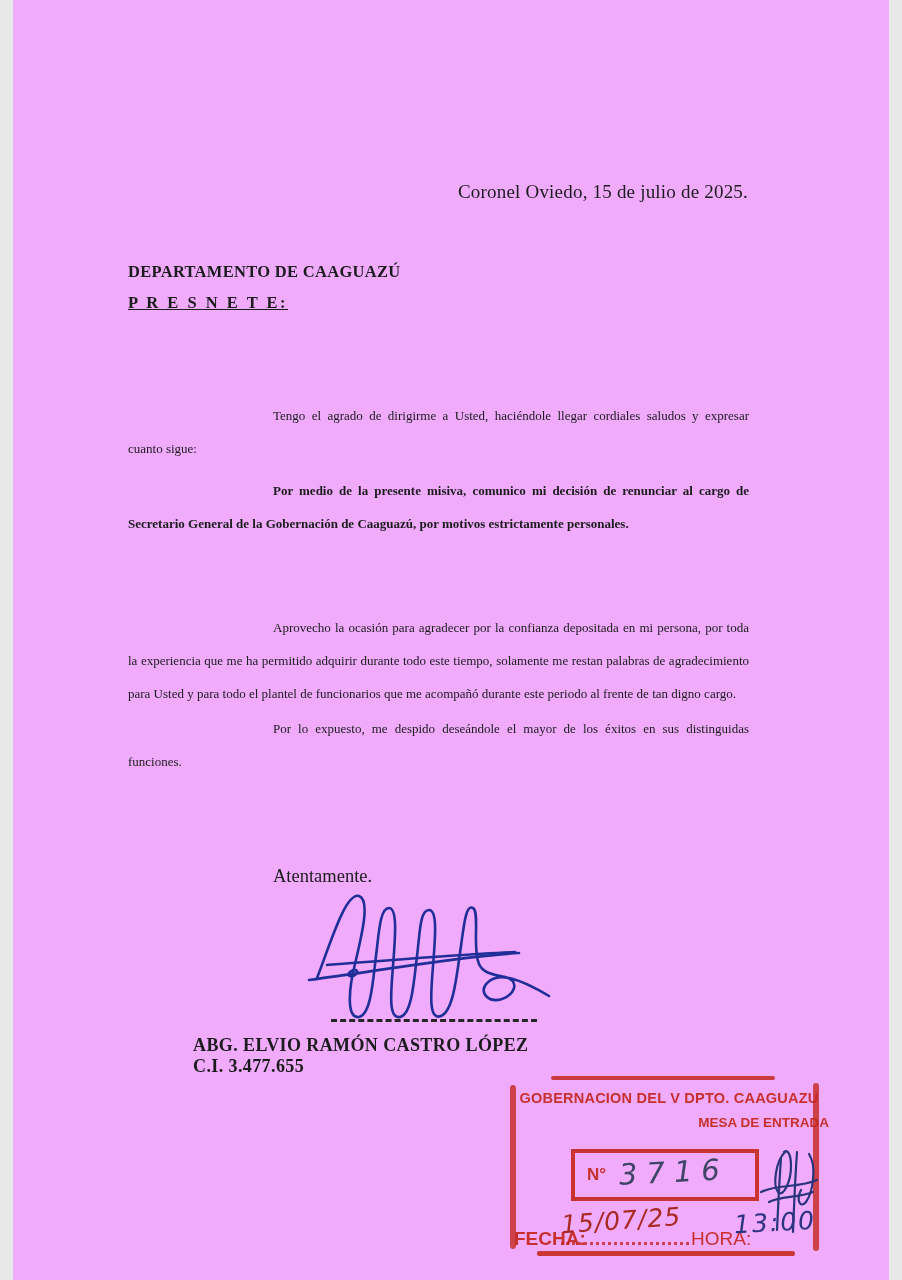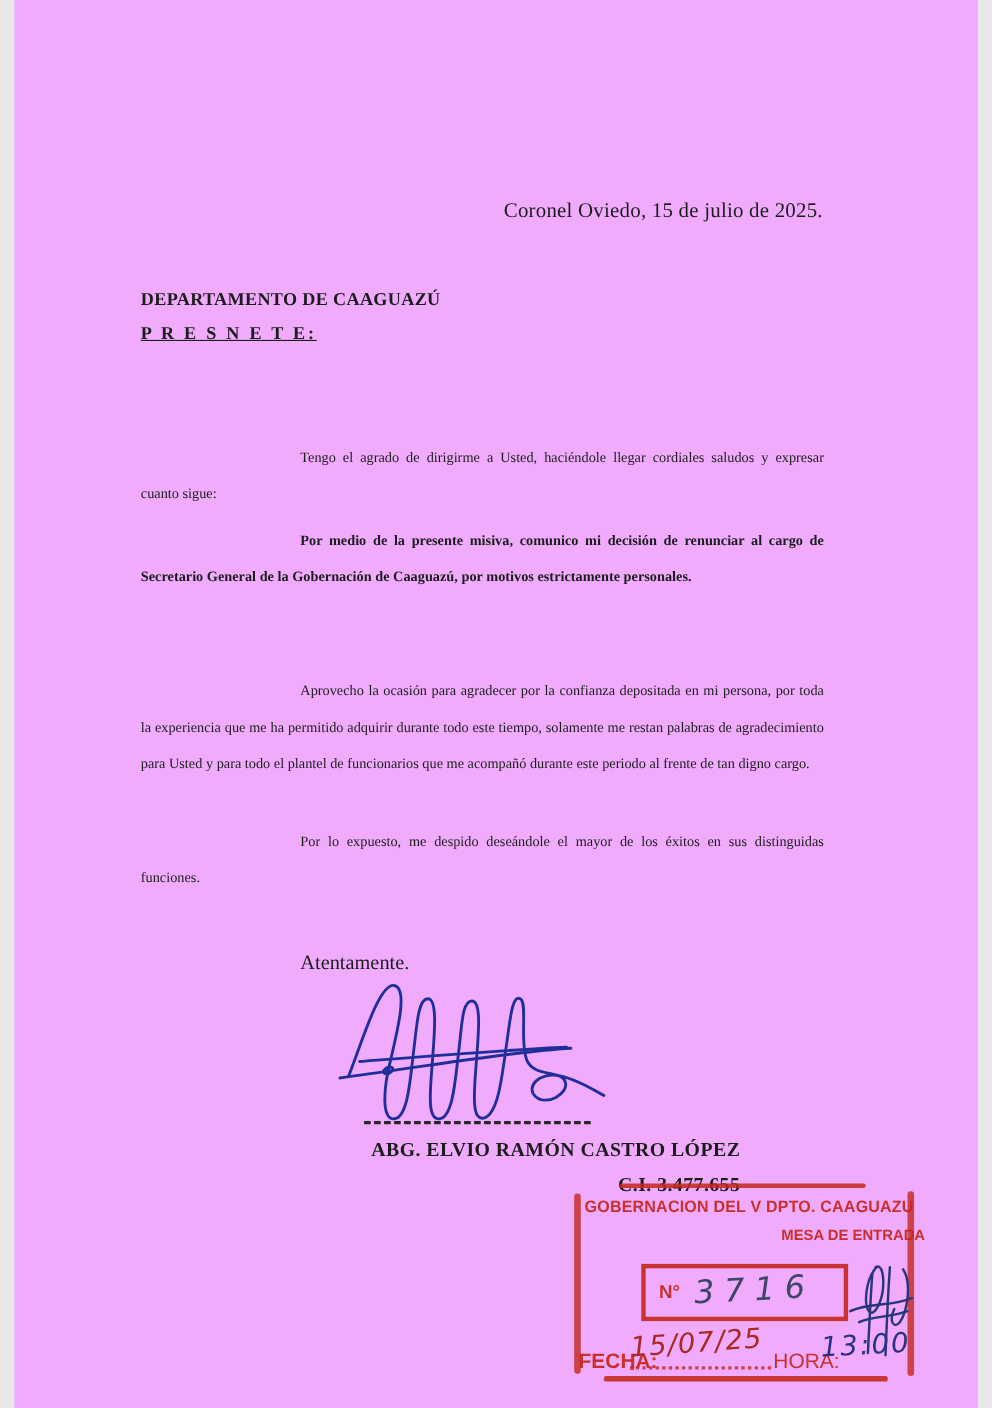--- a/index.html
+++ b/index.html
@@ -21,38 +21,38 @@
   }
   .recipient .underlined{ text-decoration:underline; letter-spacing:2.5px;}
   .para{
     position:absolute; left:115px; width:621px;
     font-size:13px; line-height:33px;
     text-align:justify; text-indent:145px;
   }
   .p1{ top:399px; }
   .p2{ top:474px; font-weight:bold; }
   .p3{ top:583px;margin-top:28px; }
-  .p4{ top:748px; }
+  .p4{ top:712px; }
   .closing{
     position:absolute; left:260px; top:866px; font-size:18.5px;
   }
   
   .sig-svg{ position:absolute; left:288px; top:876px; }
   .sig-dashes{
     position:absolute; left:318px; top:1019px; width:206px; height:0;
     border-top:3px dashed #262626;
   }
   .sig-name-block{
     position:absolute; left:180px; top:1035px; width:480px;
-    text-align:right; font-weight:bold; font-size:18px; letter-spacing:.4px;
+    text-align:left; font-weight:bold; font-size:18px; letter-spacing:.4px;
   }
-  .sig-name-block .ci{ margin-top:11px; }
+  .sig-name-block .ci{ }
   
   .stamp{
-    position:absolute; left:508px; top:1072px; width:320px; height:192px;
+    position:absolute; left:496px; top:1072px; width:320px; height:192px;
     font-family:"Liberation Sans", sans-serif;
   }
   .stamp .red{ color:rgba(196,39,28,.93); }
   .stamp-top-line{
     position:absolute; left:42px; top:4px; width:224px; height:4px;
     background:rgba(196,39,28,.85); border-radius:2px;
   }
   .stamp-bottom-line{
     position:absolute; left:28px; top:179px; width:258px; height:5px;
     background:rgba(196,39,28,.88); border-radius:2px;

